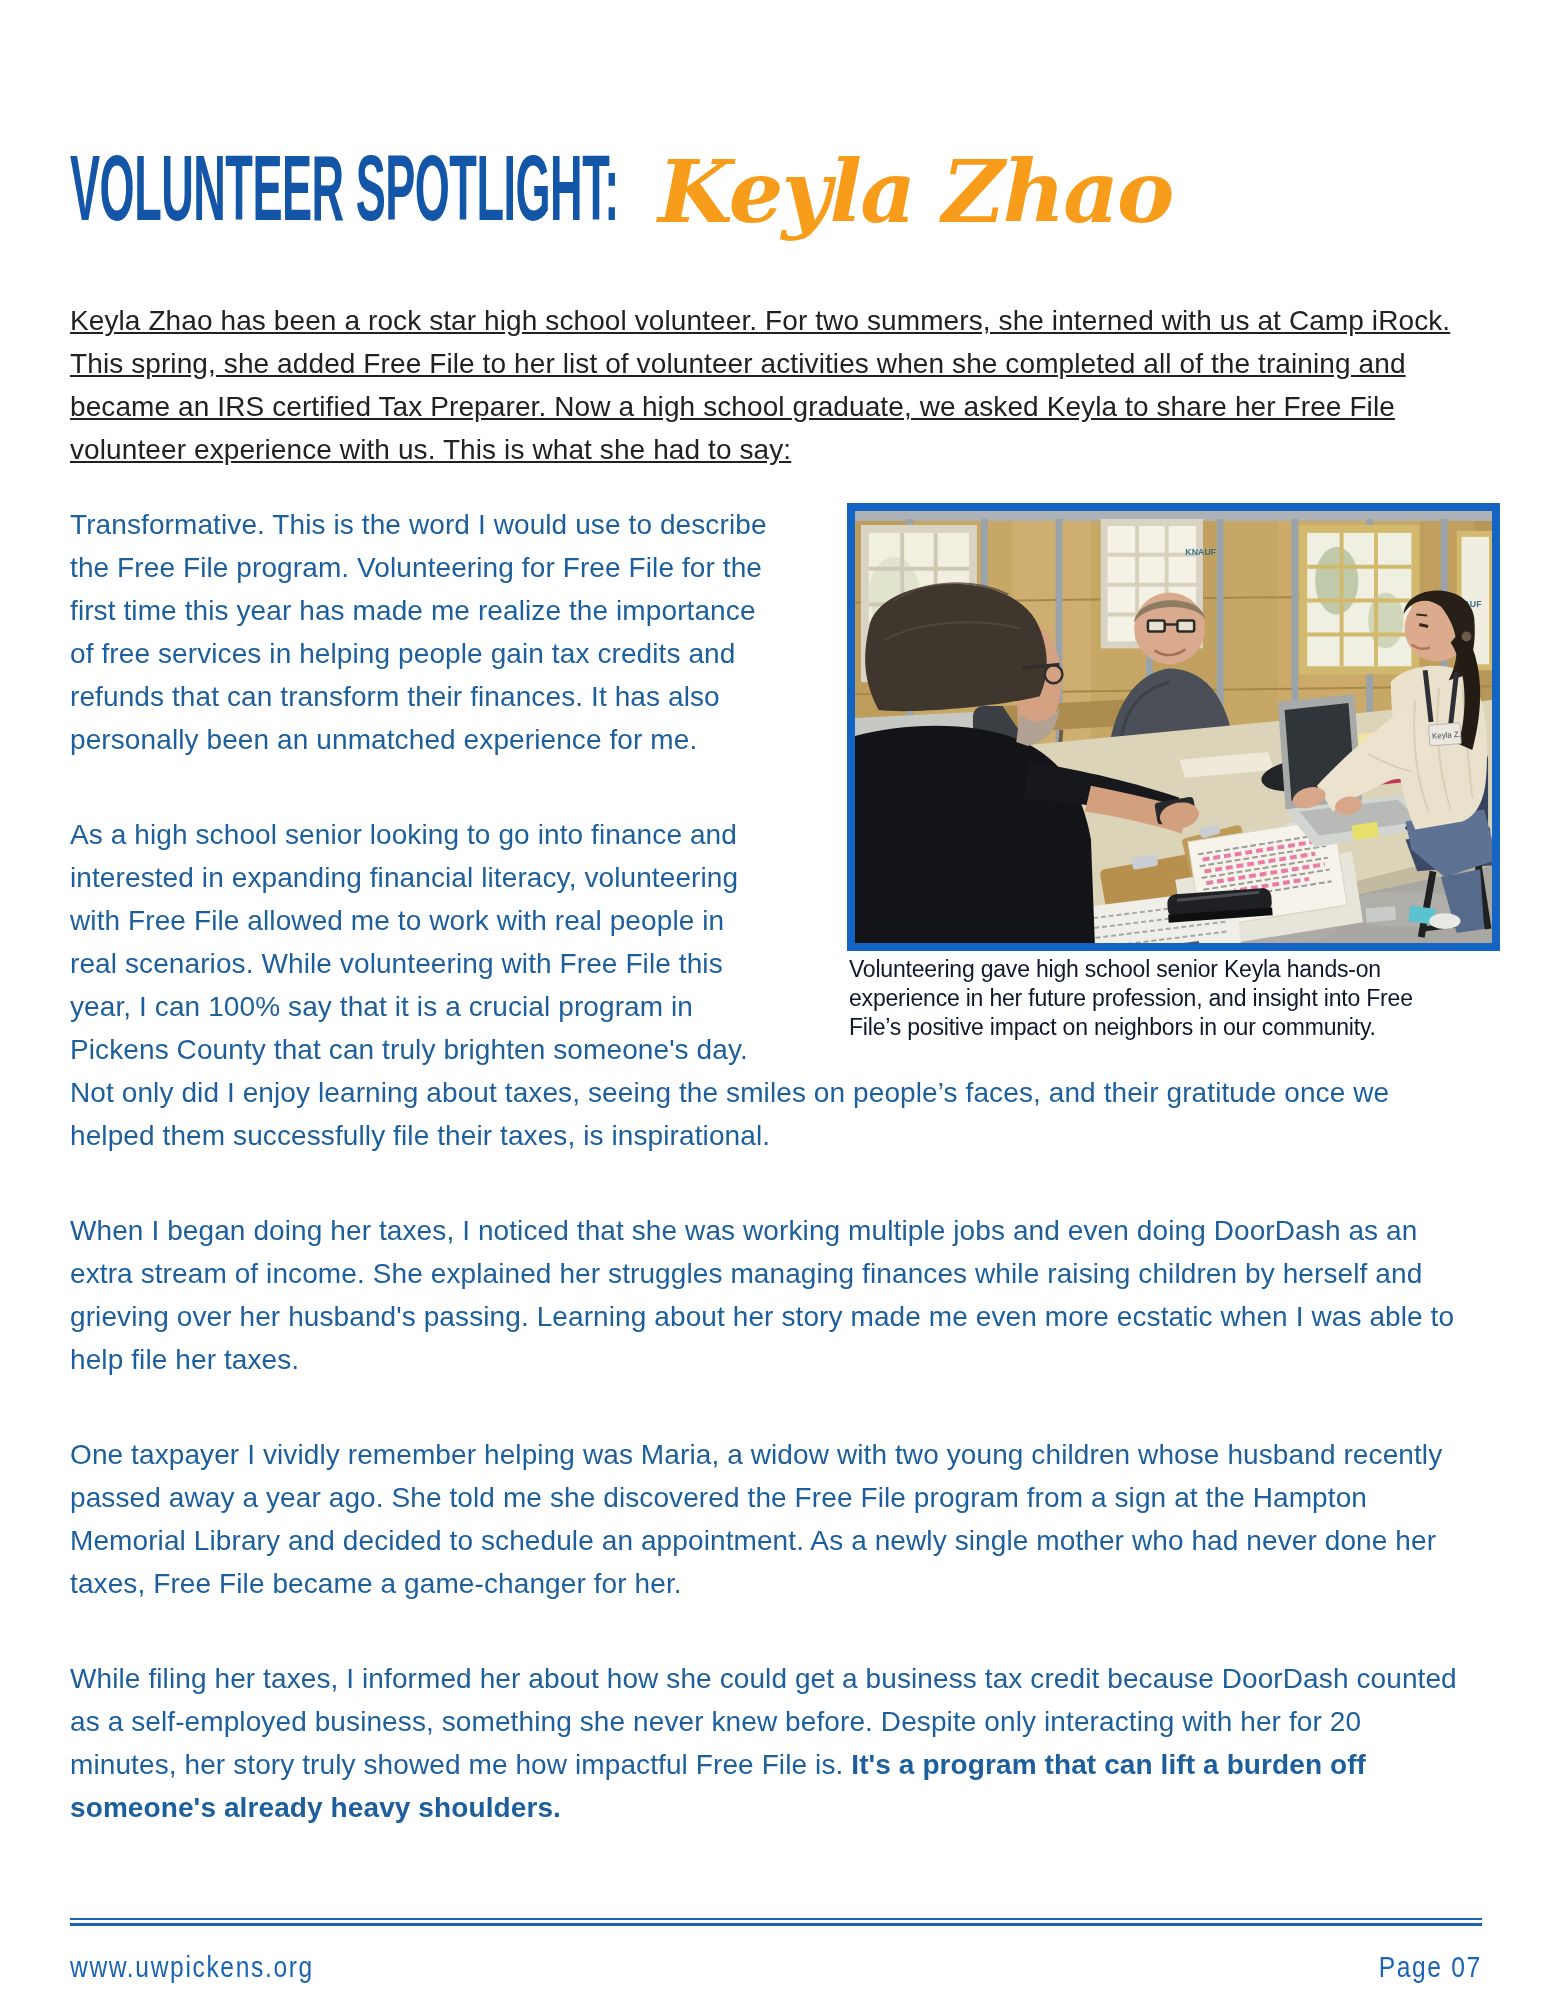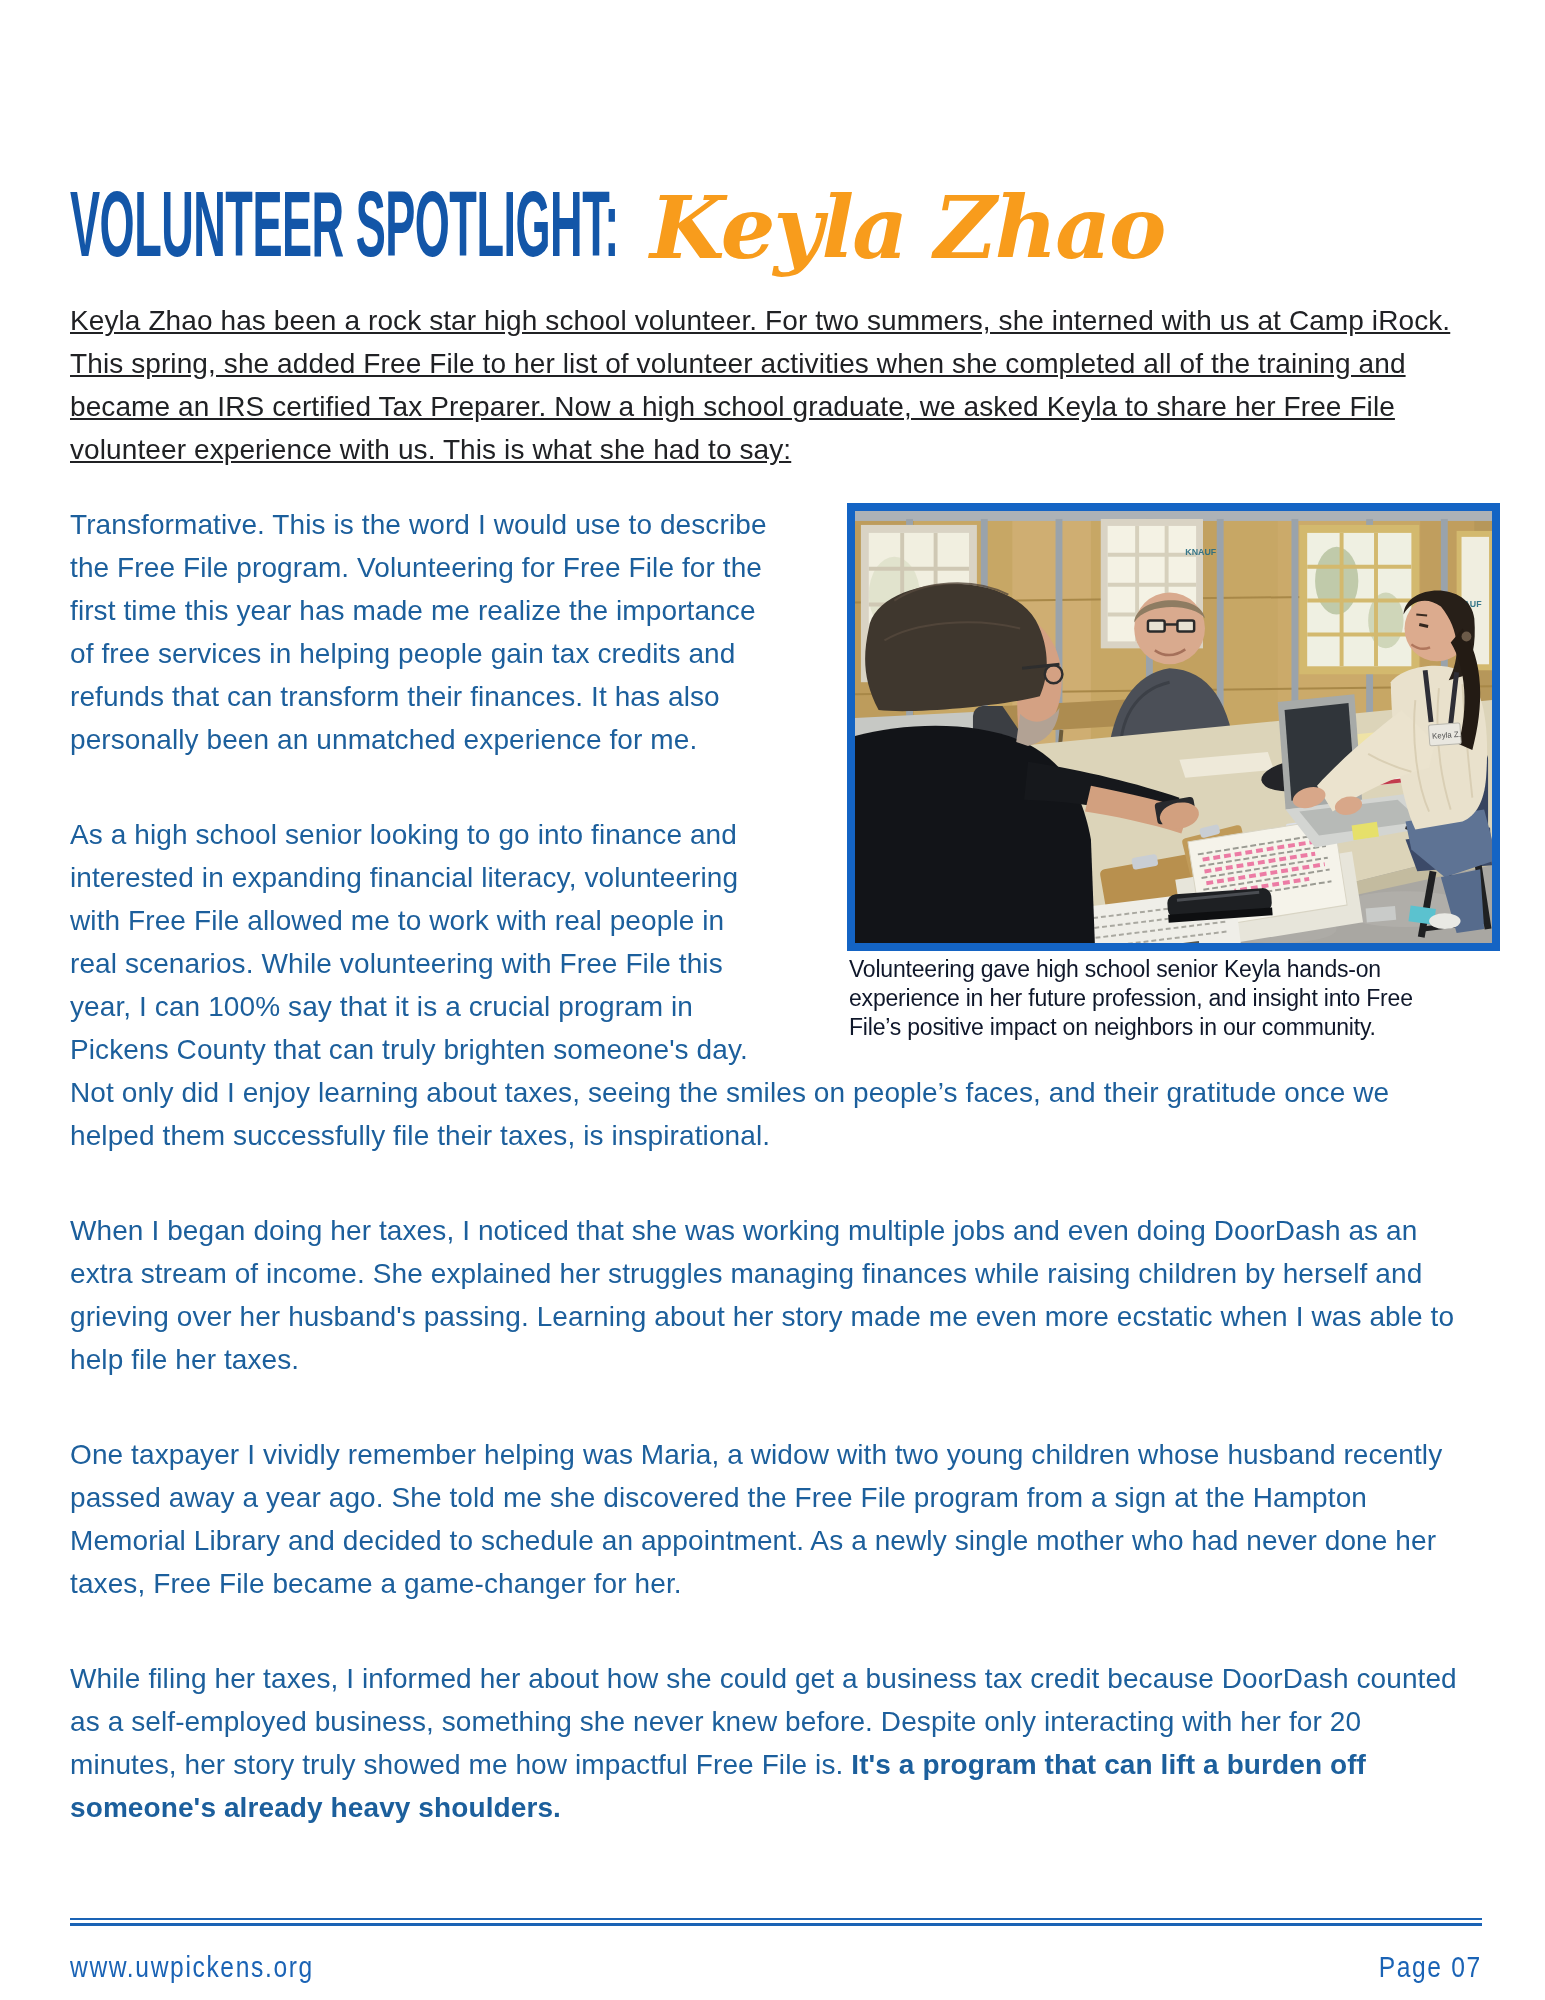--- a/index.html
+++ b/index.html
@@ -14,28 +14,28 @@
   html,body{background:#ffffff;}
   body{
     width:1545px;height:2000px;position:relative;overflow:hidden;
     font-family:"Liberation Sans", sans-serif;
   }
   .page{position:relative;width:1545px;height:2000px;background:#fff;}
   .content{position:absolute;left:70px;top:0;width:1412px;}
 
   
   h1{margin-top:145px;line-height:0.95;white-space:nowrap;font-weight:normal;height:108px;}
-  .title-prefix-wrap{display:inline-block;width:566px;vertical-align:baseline;overflow:visible;margin-top:36px;}
+  .title-prefix-wrap{display:inline-block;width:566px;vertical-align:baseline;overflow:visible;}
   .title-prefix{
     display:inline-block;font-size:92px;font-weight:bold;color:var(--title-blue);
     transform:scaleX(0.49);transform-origin:0 70%;letter-spacing:-1px;
     font-family:"Liberation Sans", sans-serif;
   }
   .title-name{
-    display:inline-block;margin-left:14px;font-size:86px;font-weight:bold;font-style:italic;
+    display:inline-block;margin-left:22px;font-size:86px;font-weight:bold;font-style:italic;
     color:var(--accent-orange);font-family:"DejaVu Serif", cursive;position:relative;top:2px;
     letter-spacing:-2px;
   }
 
   
   .intro{
     margin-top:46px;font-size:28px;line-height:43px;color:var(--body-text);
     letter-spacing:0.1px;
     text-decoration:underline;
   }

